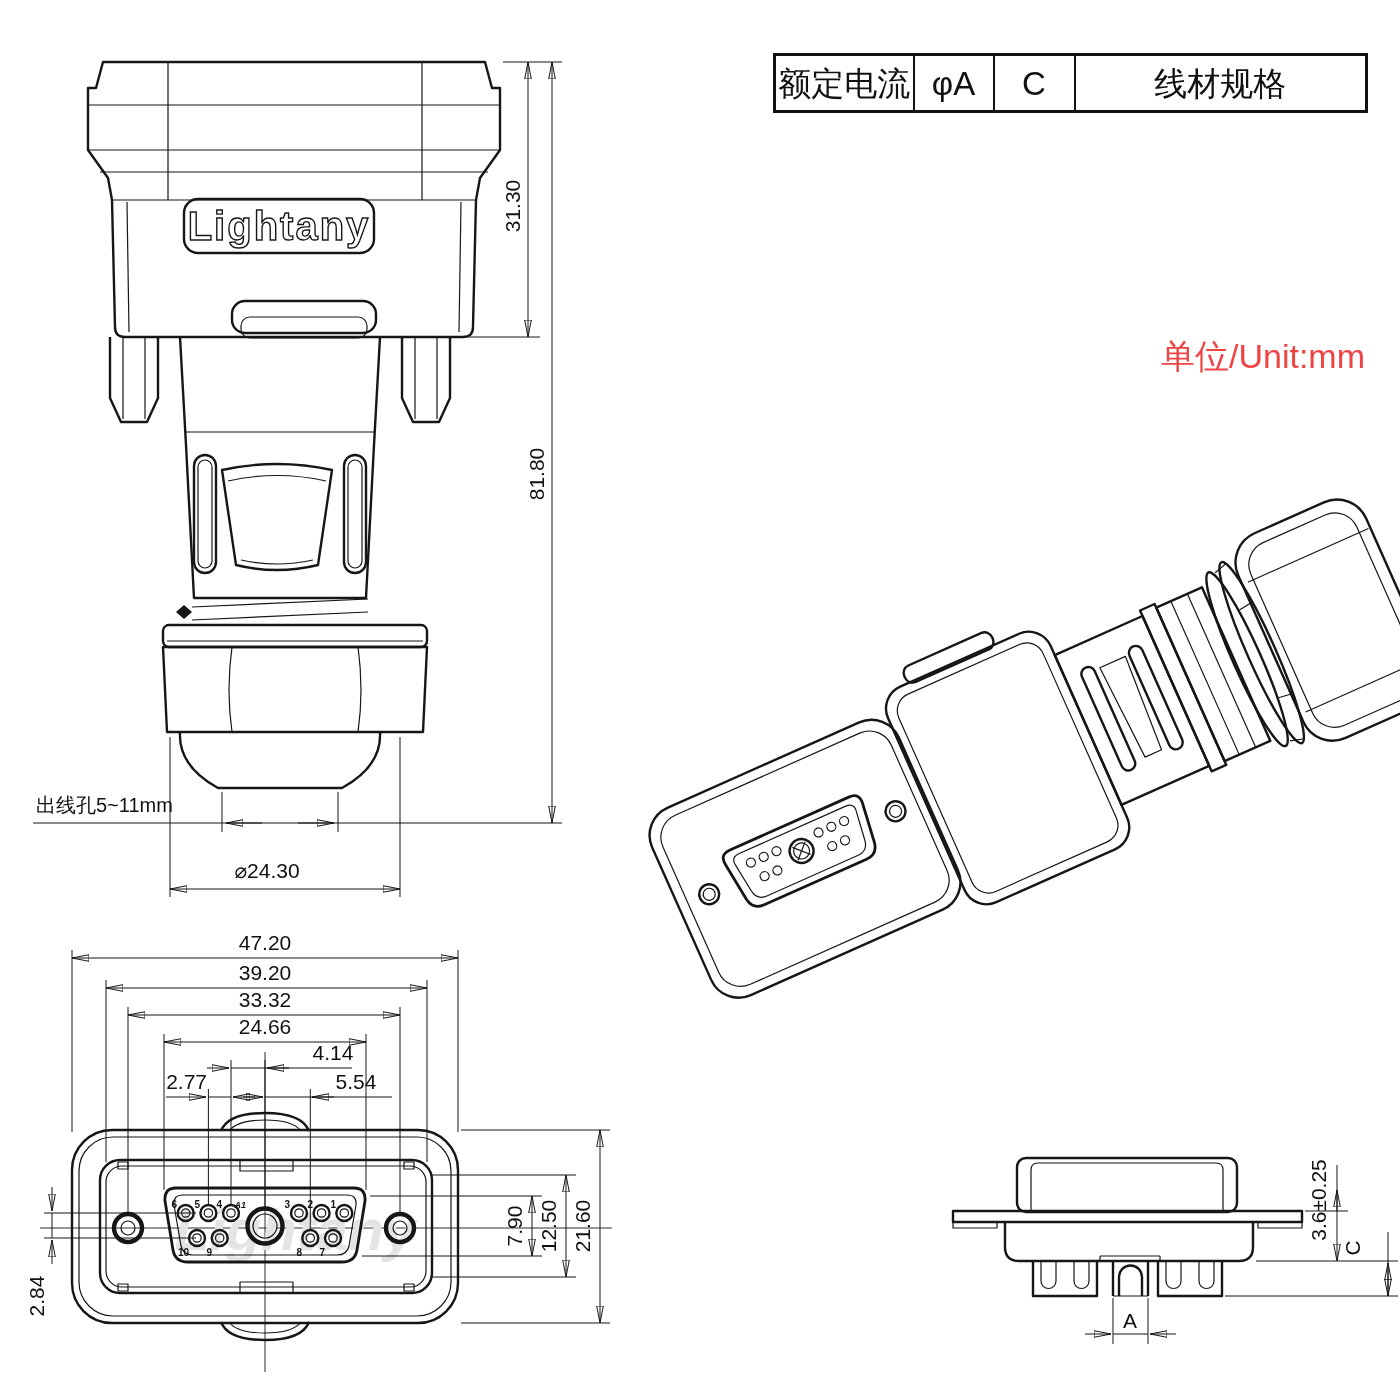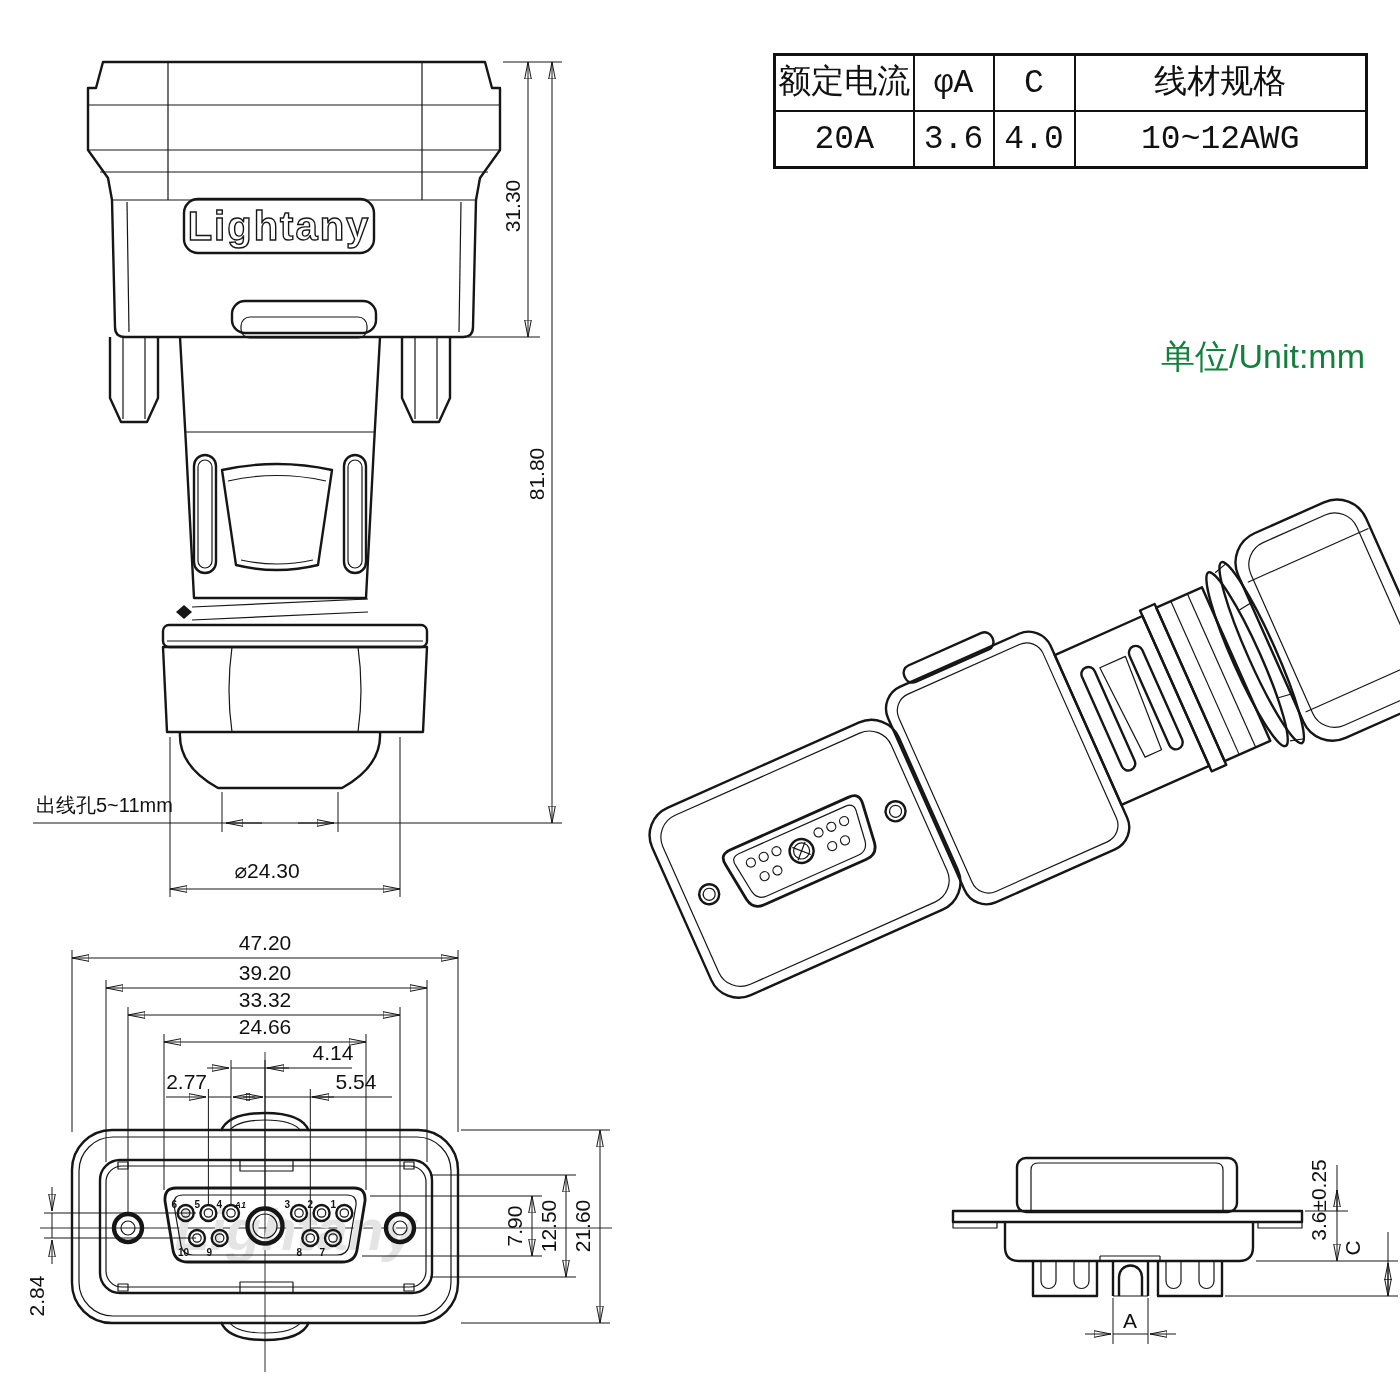--- a/index.html
+++ b/index.html
@@ -19,49 +19,43 @@
   #dwg .pin{font-size:10px;font-weight:bold;}
   #dwg .pinp{font-size:9px;font-style:italic;font-weight:bold;}
   #dwg .logo{font-size:40px;font-weight:600;letter-spacing:2px;fill:none;stroke:#161616;stroke-width:1.4;}
   #dwg .wm{font-size:58px;font-weight:bold;font-style:italic;fill:#e4e4e4;}
   #dwg .solid{fill:#161616;stroke:none;}
   
   .spec-wrap{position:absolute;left:773px;top:53px;width:592px;}
   table.spec{border-collapse:collapse;table-layout:fixed;width:592px;border:3px solid #111;}
   table.spec th,table.spec td{border:2.5px solid #111;height:54px;padding:0;text-align:center;
       vertical-align:middle;font-size:33px;font-weight:400;color:#111;
-      font-family:Liberation Mono, monospace;line-height:1;}
+      font-family:Liberation Sans, sans-serif;line-height:1;}
   .unit-note{position:absolute;left:1000px;top:334px;width:365px;text-align:right;
-      font-size:34px;color:#15803d;}
+      font-size:34px;color:#ef4444;}
 </style>
 </head>
 <body>
 
 <div class="canvas">
 
   <div class="spec-wrap">
     <table class="spec">
       <colgroup>
           <col style="width:139px">
           <col style="width:80px">
           <col style="width:81px">
           <col style="width:292px">
         </colgroup>
       <tbody>
           <tr>
         <th>额定电流</th>
         <th>φA</th>
         <th>C</th>
         <th>线材规格</th>
-      </tr>
-      <tr>
-        <td>20A</td>
-        <td>3.6</td>
-        <td>4.0</td>
-        <td>10~12AWG</td>
       </tr>
     </tbody>
       </table>
   </div>
   <div class="unit-note">单位/Unit:mm</div>
 
   <svg id="dwg" width="1400" height="1400" viewBox="0 0 1400 1400" style="position:absolute;left:0;top:0;">
     <defs>
       <marker id="ae" markerUnits="userSpaceOnUse" markerWidth="18" markerHeight="8" refX="17" refY="4" orient="auto">
         <path d="M17,4 L0,0.7 L0,7.3 Z" fill="#161616" stroke="none"></path>

